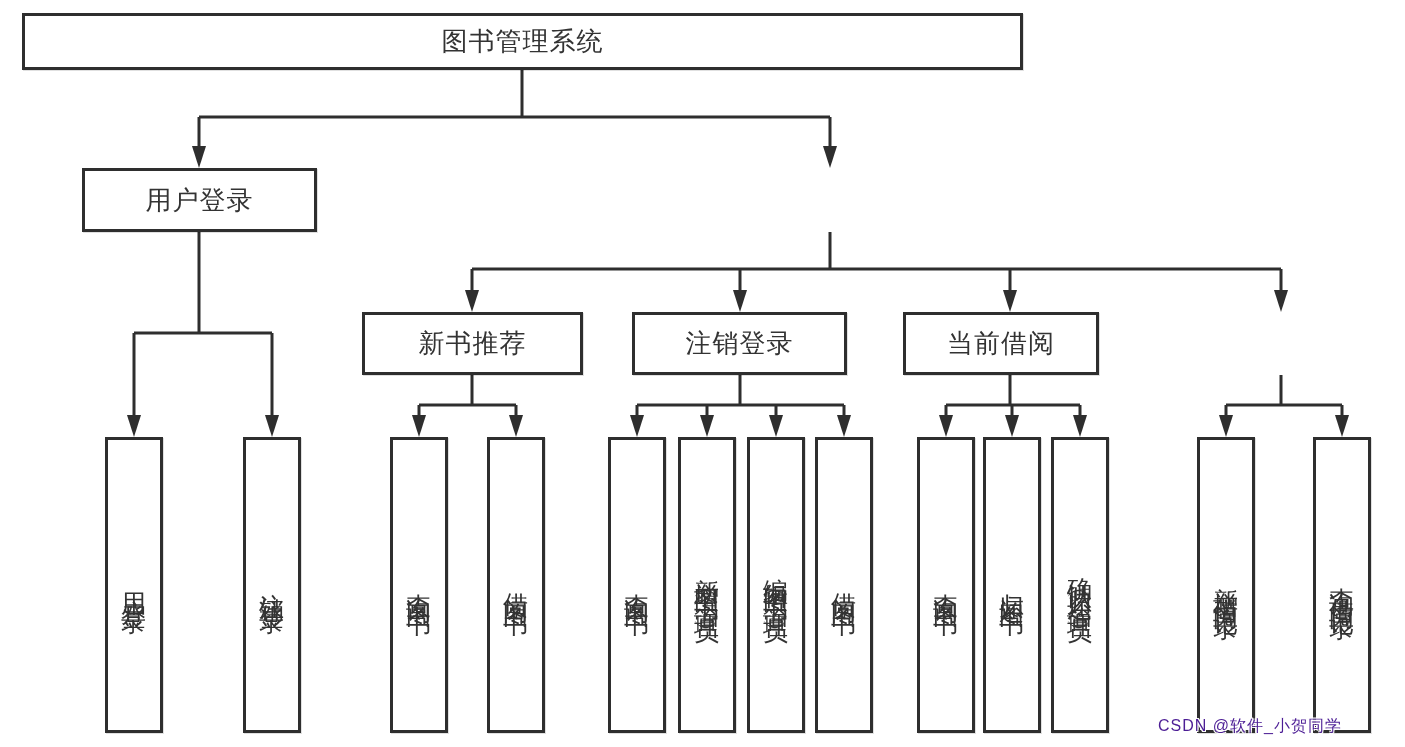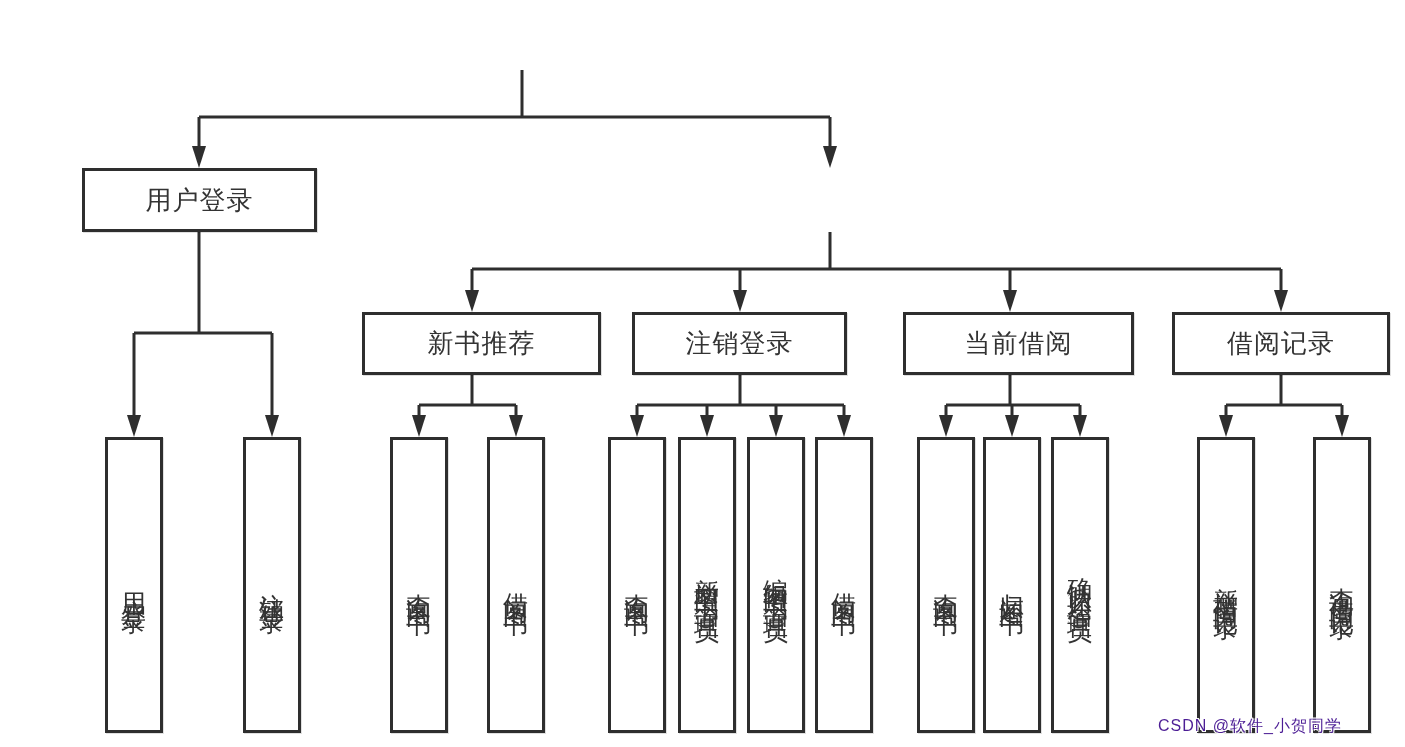--- a/index.html
+++ b/index.html
@@ -44,23 +44,23 @@
     text-orientation: mixed;
     text-align: center;
     line-height: 52px;
     font-size: 25px;
     letter-spacing: 6px;
   }
   
   .n-root   { left: 22px;   top: 13px;  width: 1001px; height: 57px; }
   .n-login  { left: 82px;   top: 168px; width: 235px;  height: 64px; }
   .n-mgmt   { left: 712px;  top: 168px; width: 235px;  height: 64px; }
-  .n-rec    { left: 362px;  top: 312px; width: 239px;  height: 63px; text-align: right; }
+  .n-rec    { left: 362px;  top: 312px; width: 221px;  height: 63px; text-align: right; }
   .n-borrow { left: 632px;  top: 312px; width: 215px;  height: 63px; }
-  .n-cur    { left: 903px;  top: 312px; width: 231px;  height: 63px; }
+  .n-cur    { left: 903px;  top: 312px; width: 196px;  height: 63px; }
   .n-hist   { left: 1172px; top: 312px; width: 218px;  height: 63px; }
   
   .l-a1 { left: 105px; }
   .l-a2 { left: 243px; }
   .l-b1 { left: 390px; }
   .l-b2 { left: 487px; }
   .l-c1 { left: 608px; }
   .l-c2 { left: 678px; }
   .l-c3 { left: 747px; }
   .l-c4 { left: 815px; }
@@ -122,27 +122,27 @@
       <polygon points="769,415 783,415 776,437"></polygon>
       <polygon points="837,415 851,415 844,437"></polygon>
       <polygon points="939,415 953,415 946,437"></polygon>
       <polygon points="1005,415 1019,415 1012,437"></polygon>
       <polygon points="1073,415 1087,415 1080,437"></polygon>
       <polygon points="1219,415 1233,415 1226,437"></polygon>
       <polygon points="1335,415 1349,415 1342,437"></polygon>
     </g>
   </svg>
 
+  <div class="box box-h n-root">图书管理系统</div>
 
   <div class="box box-h n-login">用户登录</div>
 
   <div class="box box-h n-rec">新书推荐</div>
   <div class="box box-h n-borrow">注销登录</div>
   <div class="box box-h n-cur">当前借阅</div>
-  <div class="box box-h n-hist">借阅记录</div>
 
   <div class="box box-v l-a1">用户登录</div>
   <div class="box box-v l-a2">注销登录</div>
 
   <div class="box box-v l-b1">查询图书</div>
   <div class="box box-v l-b2">借阅图书</div>
 
   <div class="box box-v l-c1">查询图书</div>
   <div class="box box-v l-c2">新增图书（管理员）</div>
   <div class="box box-v l-c3">编辑图书（管理员）</div>

